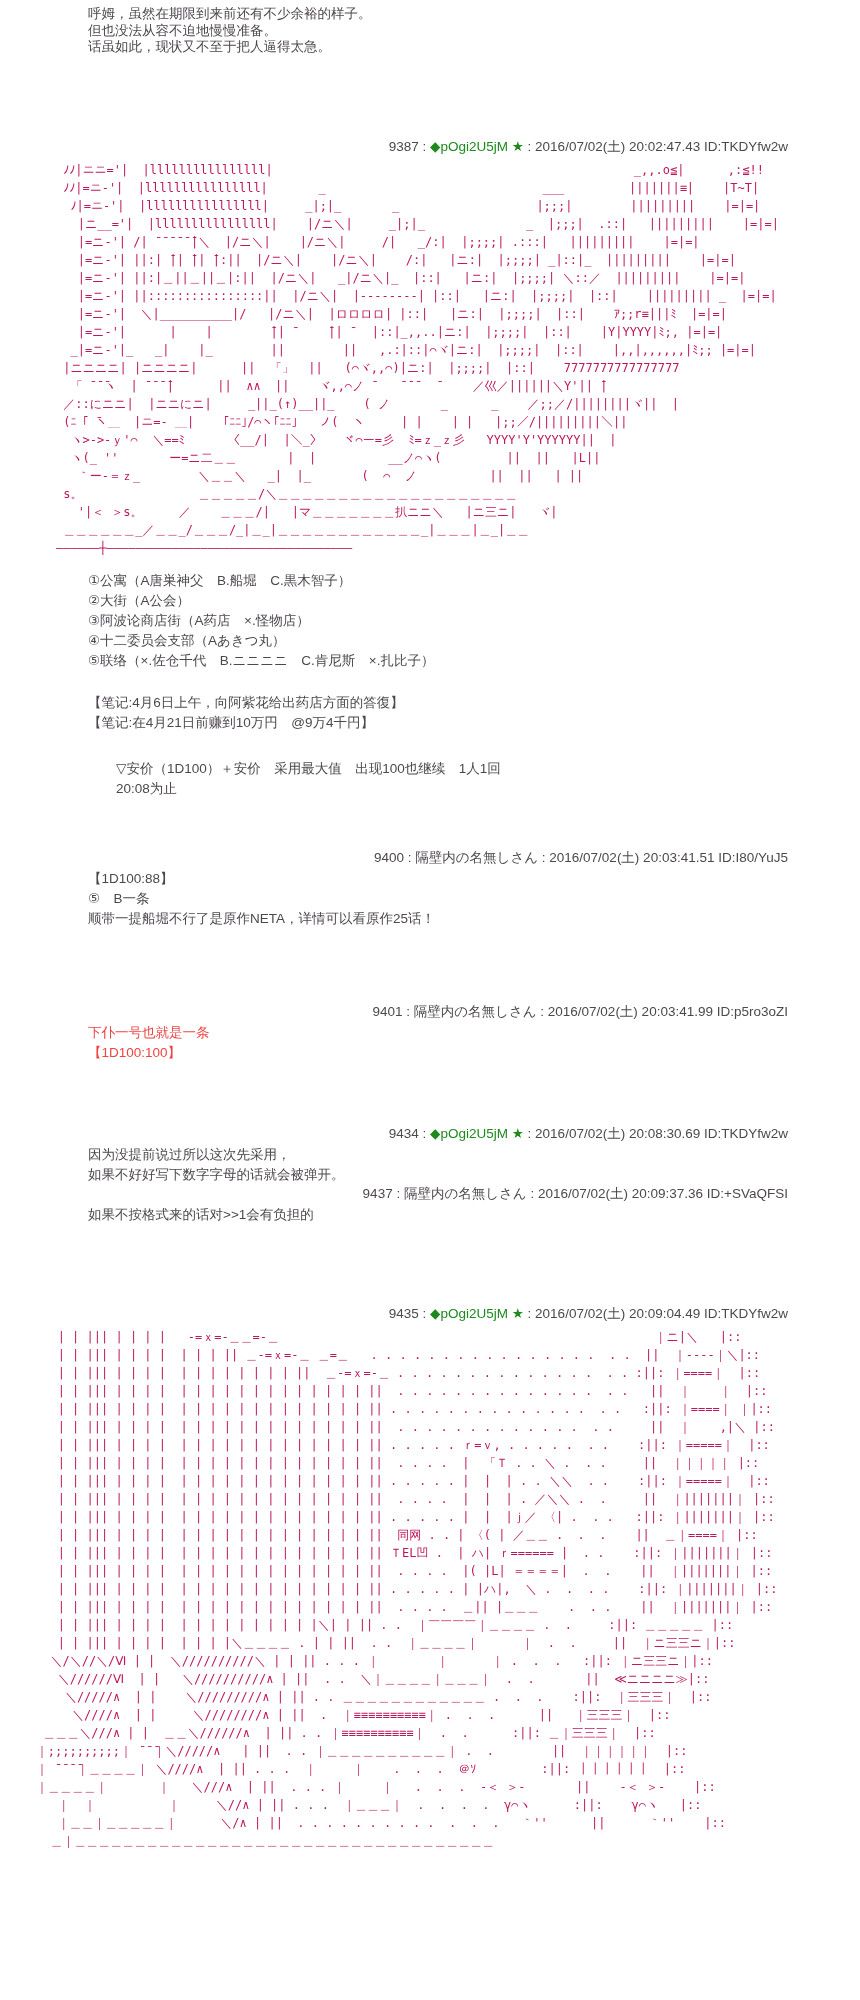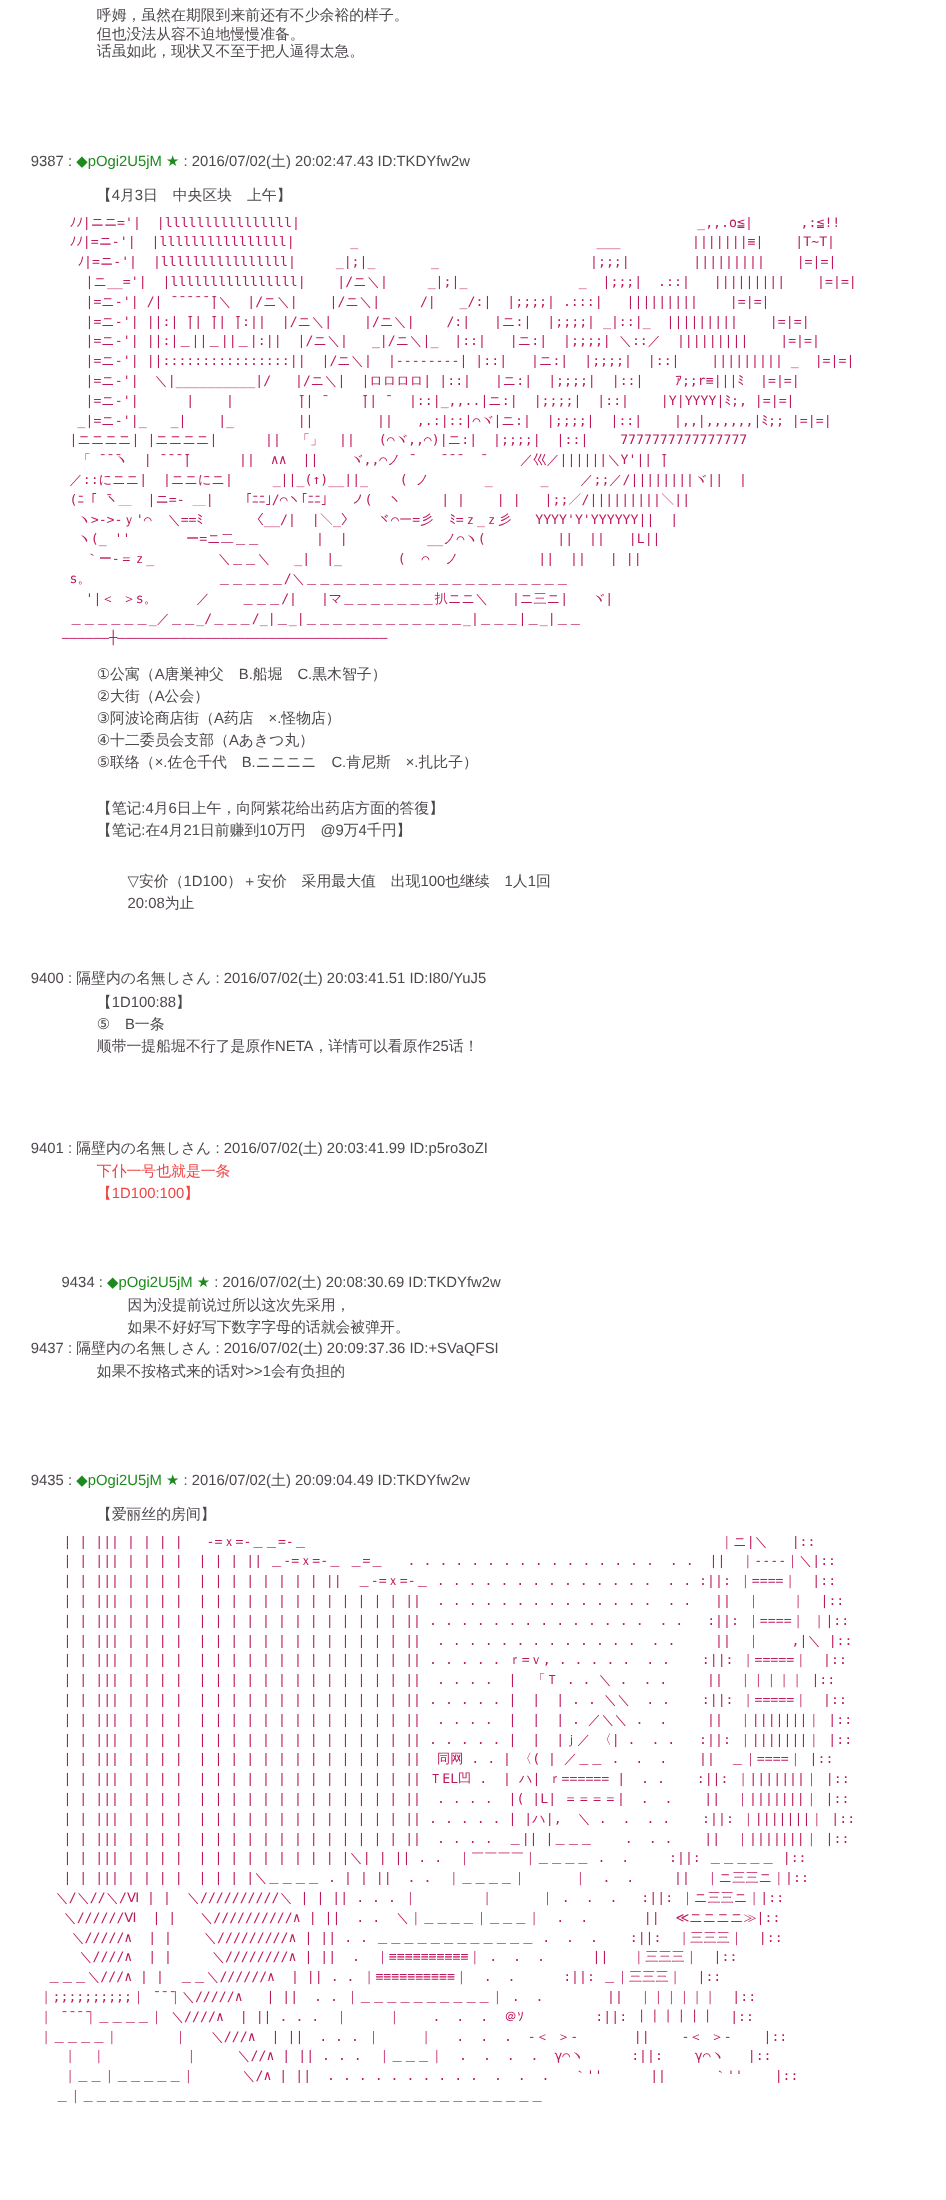--- a/index.html
+++ b/index.html
@@ -4,54 +4,53 @@
 <style>
   html,body{margin:0;padding:0;}
   body{
     width:860px;height:2000px;overflow:hidden;background:#ffffff;
     font-family:"Liberation Sans","DejaVu Sans",sans-serif;
     color:#4e484e;
   }
   .page{position:relative;width:788px;height:2000px;overflow:hidden;}
   .intro{margin:6px 0 0 88px;font-size:13.5px;line-height:16.5px;white-space:pre-line;}
   .post{margin:0;}
-  .hdr{margin-left:28px;font-size:13.5px;line-height:17px;white-space:pre;}
+  .hdr{margin-left:28px;font-size:13.5px;line-height:17px;white-space:pre;text-align:right;}
   .hdr .trip{color:#1e8a1e;}
   .hdr .sep{color:#4e484e;}
   .scene{margin:14px 0 0 88px;font-size:13.5px;line-height:18px;}
   .aa{
     font-family:"DejaVu Sans Mono","Liberation Mono",monospace;
     font-size:12px;line-height:18px;color:#be185d;
     white-space:pre;margin:6px 0 0 56px;overflow:hidden;
   }
   .aa.room{margin-left:36px;}
   .legend{margin:14px 0 0 88px;font-size:13.5px;line-height:20px;white-space:pre-line;}
   .notes{margin:22px 0 0 88px;font-size:13.5px;line-height:20px;white-space:pre-line;}
   .anchor{margin:26px 0 0 116px;font-size:13.5px;line-height:20px;white-space:pre-line;}
   .body-lines{margin:3px 0 0 88px;font-size:13.5px;line-height:20px;white-space:pre-line;}
   .red{color:#ef4444;}
   .mt-p9387{margin-top:82px;}
   .mt-p9400{margin-top:50px;}
   .mt-p9401{margin-top:74px;}
-  .mt-p9434{margin-top:62px;padding-left:28px;}
+  .mt-p9434{margin-top:62px;}
   .mt-p9437{}
   .mt-p9435{margin-top:80px;}
 </style>
 </head>
 <body>
 
 <div class="page">
 
   <div class="intro">呼姆，虽然在期限到来前还有不少余裕的样子。
 但也没法从容不迫地慢慢准备。
 话虽如此，现状又不至于把人逼得太急。</div>
 
   <div class="post mt-p9387">
     <div class="hdr"><span class="num">9387</span><span class="sep"> : </span><span class="trip">◆pOgi2U5jM ★</span><span class="sep"> : </span><span class="dt">2016/07/02(土) 20:02:47.43</span><span> </span><span class="pid">ID:TKDYfw2w</span></div>
-    <div class="scene">【4月3日　中央区块　上午】</div>
     <pre class="aa"> ﾉﾉ|ニニ='|  |llllllllllllllll|                                                  _,,.o≦|      ,:≦!!
  ﾉﾉ|=ニ-'|  |llllllllllllllll|       _                              ___         |||||||≡|    |T~T|
   ﾉ|=ニ-'|  |llllllllllllllll|     _|;|_       _                   |;;;|        |||||||||    |=|=|
    |ニ__='|  |llllllllllllllll|    |/ニ＼|     _|;|_              _  |;;;|  .::|   |||||||||    |=|=|
    |=ニ-'| /| ̄ ̄ ̄ ̄ ̄ ̄|＼  |/ニ＼|    |/ニ＼|     /|   _/:|  |;;;;| .:::|   |||||||||    |=|=|
    |=ニ-'| ||:| ̄|| ̄|| ̄|:||  |/ニ＼|    |/ニ＼|    /:|   |ニ:|  |;;;;| _|::|_  |||||||||    |=|=|
    |=ニ-'| ||:|＿||＿||＿|:||  |/ニ＼|   _|/ニ＼|_  |::|   |ニ:|  |;;;;| ＼::／  |||||||||    |=|=|
    |=ニ-'| ||::::::::::::::::||  |/ニ＼|  |--------| |::|   |ニ:|  |;;;;|  |::|    ||||||||| _  |=|=|
    |=ニ-'|  ＼|__________|/   |/ニ＼|  |ロロロロ| |::|   |ニ:|  |;;;;|  |::|    ｱ;;r≡|||ﾐ  |=|=|
    |=ニ-'|      |    |        ̄|| ̄     ̄|| ̄   |::|_,,..|ニ:|  |;;;;|  |::|    |Y|YYYY|ﾐ;, |=|=|
@@ -97,21 +96,20 @@
 <span>如果不好好写下数字字母的话就会被弹开。</span></div>
   </div>
 
   <div class="post mt-p9437">
     <div class="hdr"><span class="num">9437</span><span class="sep"> : </span><span>隔壁内の名無しさん</span><span class="sep"> : </span><span class="dt">2016/07/02(土) 20:09:37.36</span><span> </span><span class="pid">ID:+SVaQFSI</span></div>
     <div class="body-lines"><span>如果不按格式来的话对&gt;&gt;1会有负担的</span></div>
   </div>
 
   <div class="post mt-p9435">
     <div class="hdr"><span class="num">9435</span><span class="sep"> : </span><span class="trip">◆pOgi2U5jM ★</span><span class="sep"> : </span><span class="dt">2016/07/02(土) 20:09:04.49</span><span> </span><span class="pid">ID:TKDYfw2w</span></div>
-    <div class="scene">【爱丽丝的房间】</div>
     <pre class="aa room">   | | ||| | | | |   -=ｘ=-＿＿=-＿                                                    ｜ニ|＼   |::
    | | ||| | | | |  | | | || ＿-=ｘ=-＿ ＿=＿   . . . . . . . . . . . . . . . .  . .  ||  ｜----｜＼|::
    | | ||| | | | |  | | | | | | | | ||  ＿-=ｘ=-＿ . . . . . . . . . . . . . .  . . :||: ｜====｜  |::
    | | ||| | | | |  | | | | | | | | | | | | | ||  . . . . . . . . . . . . . .  . .   ||  ｜    ｜  |::
    | | ||| | | | |  | | | | | | | | | | | | | || . . . . . . . . . . . . . .  . .   :||: ｜====｜ ｜|::
    | | ||| | | | |  | | | | | | | | | | | | | ||  . . . . . . . . . . . . .  . .     ||  ｜    ,|＼ |::
    | | ||| | | | |  | | | | | | | | | | | | | || . . . . . ｒ=ｖ, . . . . .  . .    :||: ｜=====｜  |::
    | | ||| | | | |  | | | | | | | | | | | | | ||  . . . .  |  「Ｔ . . ＼ .  . .     ||  ｜｜｜｜｜ |::
    | | ||| | | | |  | | | | | | | | | | | | | || . . . . . |  |  | . . ＼＼  . .    :||: ｜=====｜  |::
    | | ||| | | | |  | | | | | | | | | | | | | ||  . . . .  |  |  | . ／＼＼ .  .     ||  ｜|||||||｜ |::

